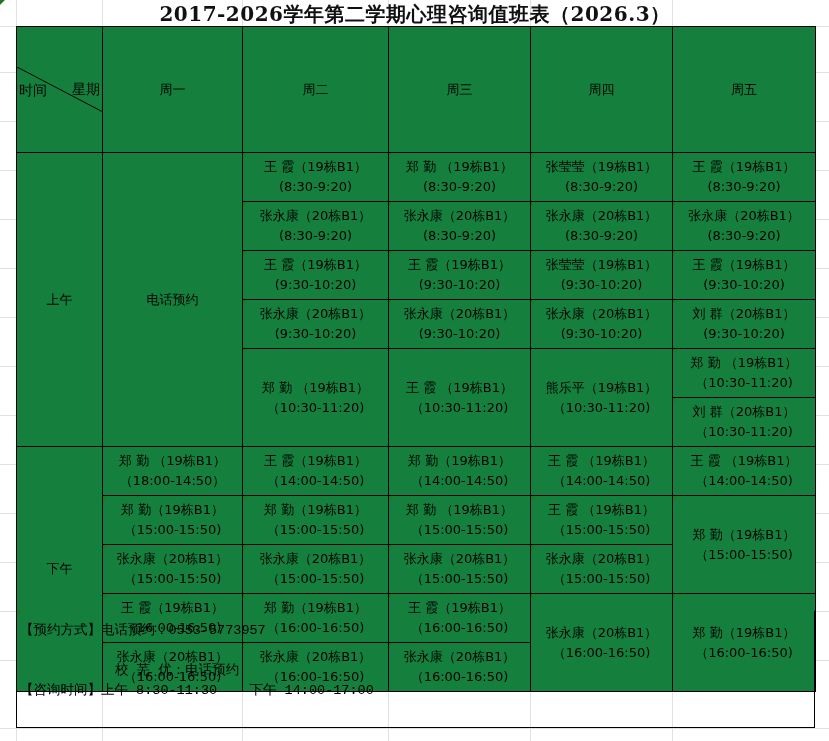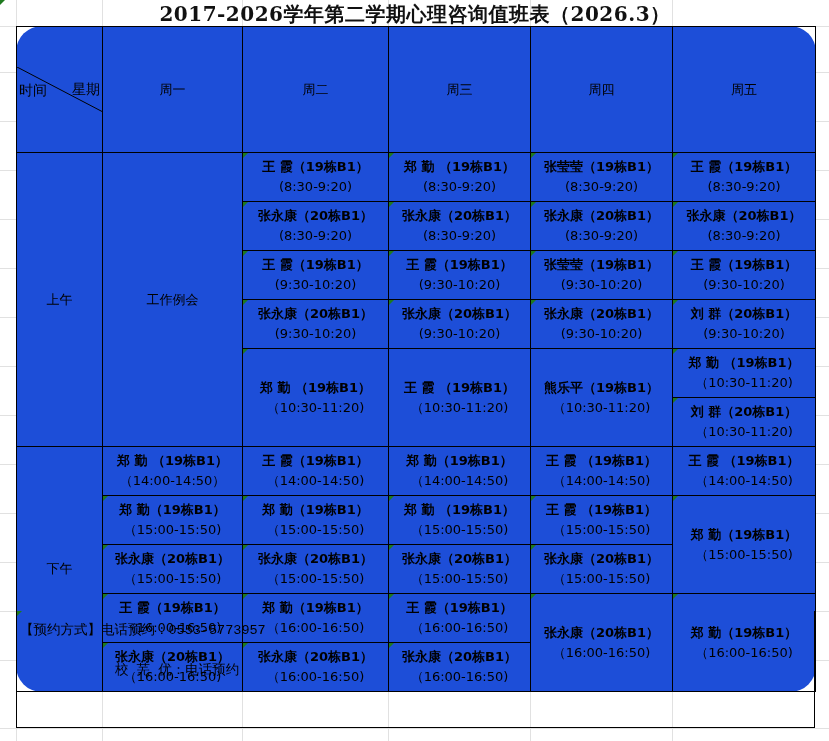--- a/index.html
+++ b/index.html
@@ -17,22 +17,21 @@
     text-align:center; line-height:28px;
     font-family:"DejaVu Serif", "Liberation Serif", serif;
     font-weight:bold; font-size:20px; letter-spacing:0.5px;
     color:#111;
   }
 
   table.sched {
     position:absolute; left:16px; top:26px;
     border-collapse:collapse; table-layout:fixed;
     width:799px;
-    background:#1d4ed8;
-    border-radius:26px;
+    background:#15803d;
   }
   table.sched td {
     border:1.5px solid #000;
     padding:0;
     text-align:center; vertical-align:middle;
     font-size:13px; line-height:20px;
     position:relative;
     white-space:pre;
   }
   table.sched td .marker {
@@ -40,21 +39,21 @@
     border-top:5px solid #1f7a1f; border-right:5px solid transparent;
   }
   .hdr td { height:45px; font-size:14px; }
   .diag {
     position:relative; width:100%; height:45px;
   }
   .diag svg { position:absolute; left:0; top:0; }
   .diag .l1 { position:absolute; left:2px; bottom:12px; font-size:14px; }
   .diag .l2 { position:absolute; right:2px; top:12px; font-size:14px; }
 
-  .slot .n { display:block;font-weight:bold; }
+  .slot .n { display:block; }
   .slot .t { display:block;text-align:center; }
 
   .footer {
     position:absolute; left:16px; top:611px; width:797px; height:116px;
     border:1.5px solid #000; border-top:none;
     font-size:13.5px; line-height:20px;
     font-family:Liberation Mono, monospace;
   }
   .footer .marker {
     position:absolute; left:0; top:0; width:0; height:0;
@@ -113,21 +112,21 @@
     </td>
     <td>周一</td>
     <td>周二</td>
     <td>周三</td>
     <td>周四</td>
     <td>周五</td>
   </tr>
 
   <tr style="height:49px">
     <td rowspan="6">上午</td>
-    <td rowspan="6">工作例会</td>
+    <td rowspan="6">电话预约</td>
     <td class="slot"><i class="marker"></i><span class="n">王 霞（19栋B1）</span><span class="t">(8:30-9:20)</span></td>
     <td class="slot"><i class="marker"></i><span class="n">郑 勤 （19栋B1）</span><span class="t">(8:30-9:20)</span></td>
     <td class="slot"><i class="marker"></i><span class="n">张莹莹（19栋B1）</span><span class="t">(8:30-9:20)</span></td>
     <td class="slot"><i class="marker"></i><span class="n">王 霞（19栋B1）</span><span class="t">(8:30-9:20)</span></td>
   </tr>
 
   <tr style="height:49px">
     <td class="slot"><i class="marker"></i><span class="n">张永康（20栋B1）</span><span class="t">(8:30-9:20)</span></td>
     <td class="slot"><i class="marker"></i><span class="n">张永康（20栋B1）</span><span class="t">(8:30-9:20)</span></td>
     <td class="slot"><i class="marker"></i><span class="n">张永康（20栋B1）</span><span class="t">(8:30-9:20)</span></td>
@@ -153,21 +152,21 @@
     <td rowspan="2" class="slot"><span class="n">王 霞 （19栋B1）</span><span class="t">（10:30-11:20)</span></td>
     <td rowspan="2" class="slot"><span class="n">熊乐平（19栋B1）</span><span class="t">（10:30-11:20)</span></td>
     <td class="slot"><i class="marker"></i><span class="n">郑 勤 （19栋B1）</span><span class="t">（10:30-11:20)</span></td>
   </tr>
   <tr style="height:49px">
     <td class="slot"><i class="marker"></i><span class="n">刘 群（20栋B1）</span><span class="t">（10:30-11:20)</span></td>
   </tr>
 
   <tr style="height:49px">
     <td rowspan="5">下午</td>
-    <td class="slot"><span class="n">郑 勤 （19栋B1）</span><span class="t">（14:00-14:50）</span></td>
+    <td class="slot"><span class="n">郑 勤 （19栋B1）</span><span class="t">（18:00-14:50）</span></td>
     <td class="slot"><span class="n">王 霞（19栋B1）</span><span class="t">（14:00-14:50)</span></td>
     <td class="slot"><span class="n">郑 勤（19栋B1）</span><span class="t">（14:00-14:50)</span></td>
     <td class="slot"><span class="n">王 霞 （19栋B1）</span><span class="t">（14:00-14:50)</span></td>
     <td class="slot"><span class="n">王 霞 （19栋B1）</span><span class="t">（14:00-14:50)</span></td>
   </tr>
 
   <tr style="height:49px">
     <td class="slot"><i class="marker"></i><span class="n">郑 勤（19栋B1）</span><span class="t">（15:00-15:50)</span></td>
     <td class="slot"><i class="marker"></i><span class="n">郑 勤（19栋B1）</span><span class="t">（15:00-15:50)</span></td>
     <td class="slot"><i class="marker"></i><span class="n">郑 勤 （19栋B1）</span><span class="t">（15:00-15:50)</span></td>
@@ -195,13 +194,14 @@
     <td class="slot"><i class="marker"></i><span class="n">张永康（20栋B1）</span><span class="t">（16:00-16:50)</span></td>
     <td class="slot"><i class="marker"></i><span class="n">张永康（20栋B1）</span><span class="t">（16:00-16:50)</span></td>
   </tr>
 </tbody>
   </table>
 
 <div class="footer">
   <i class="marker"></i>
   <div class="line" style="top:10px"><span class="lbl">【预约方式】</span><span>电话预约：0553-5773957</span></div>
   <div class="line" style="top:50px;left:98px">校 芜 优：电话预约</div>
+  <div class="line" style="top:70px"><span class="lbl">【咨询时间】</span><span>上午 8:30-11:30    下午 14:00-17:00</span></div>
 </div>
 
 </body></html>

